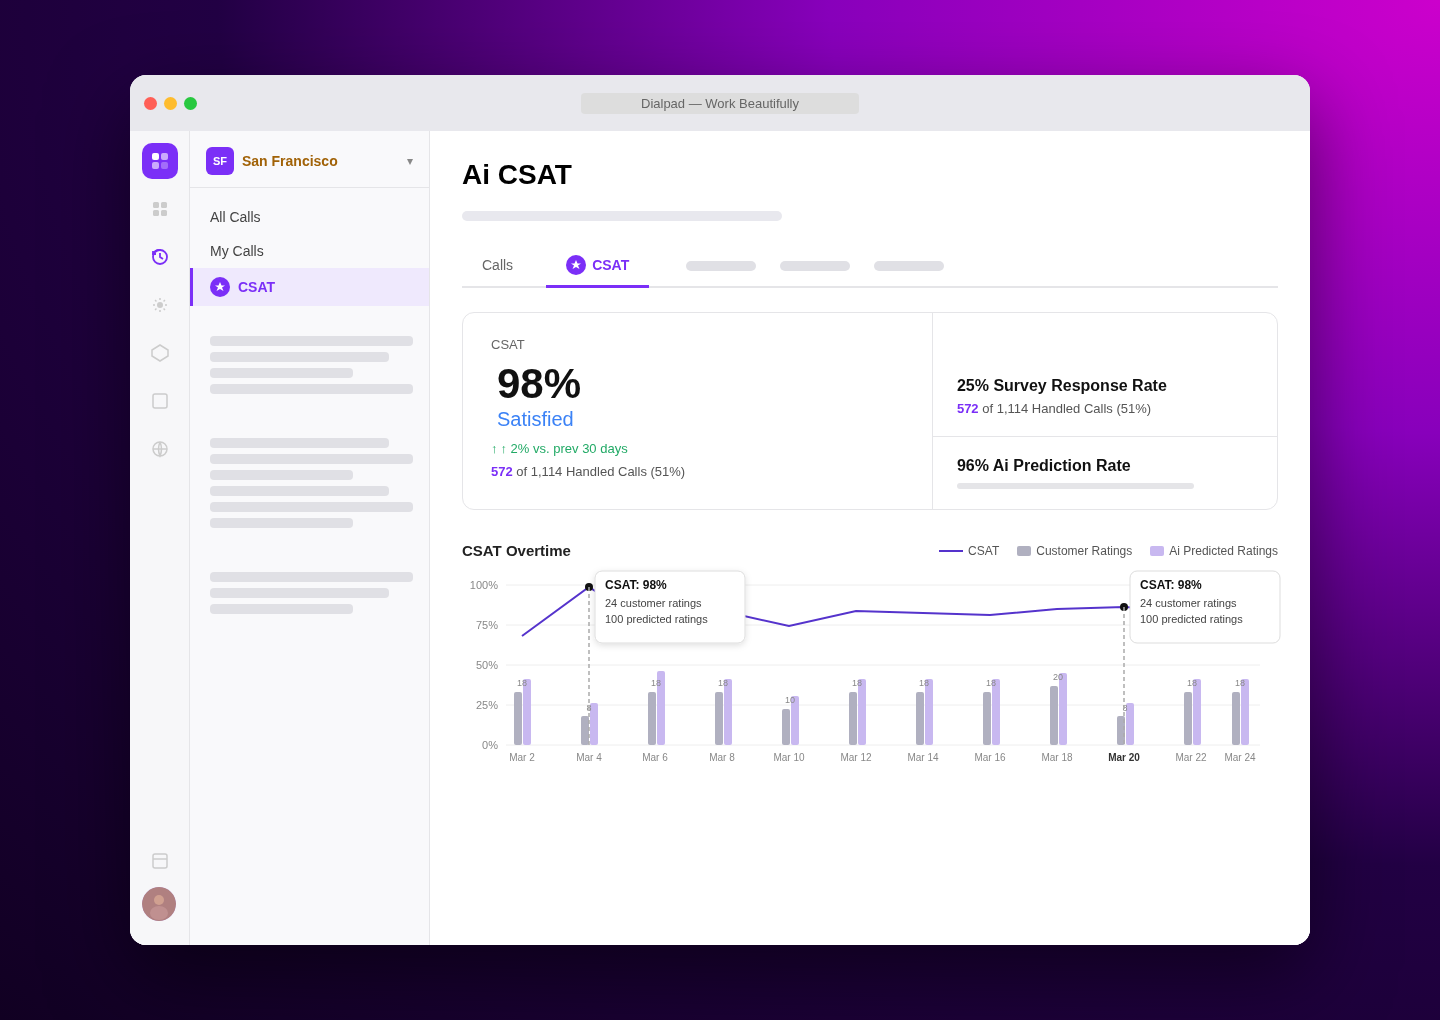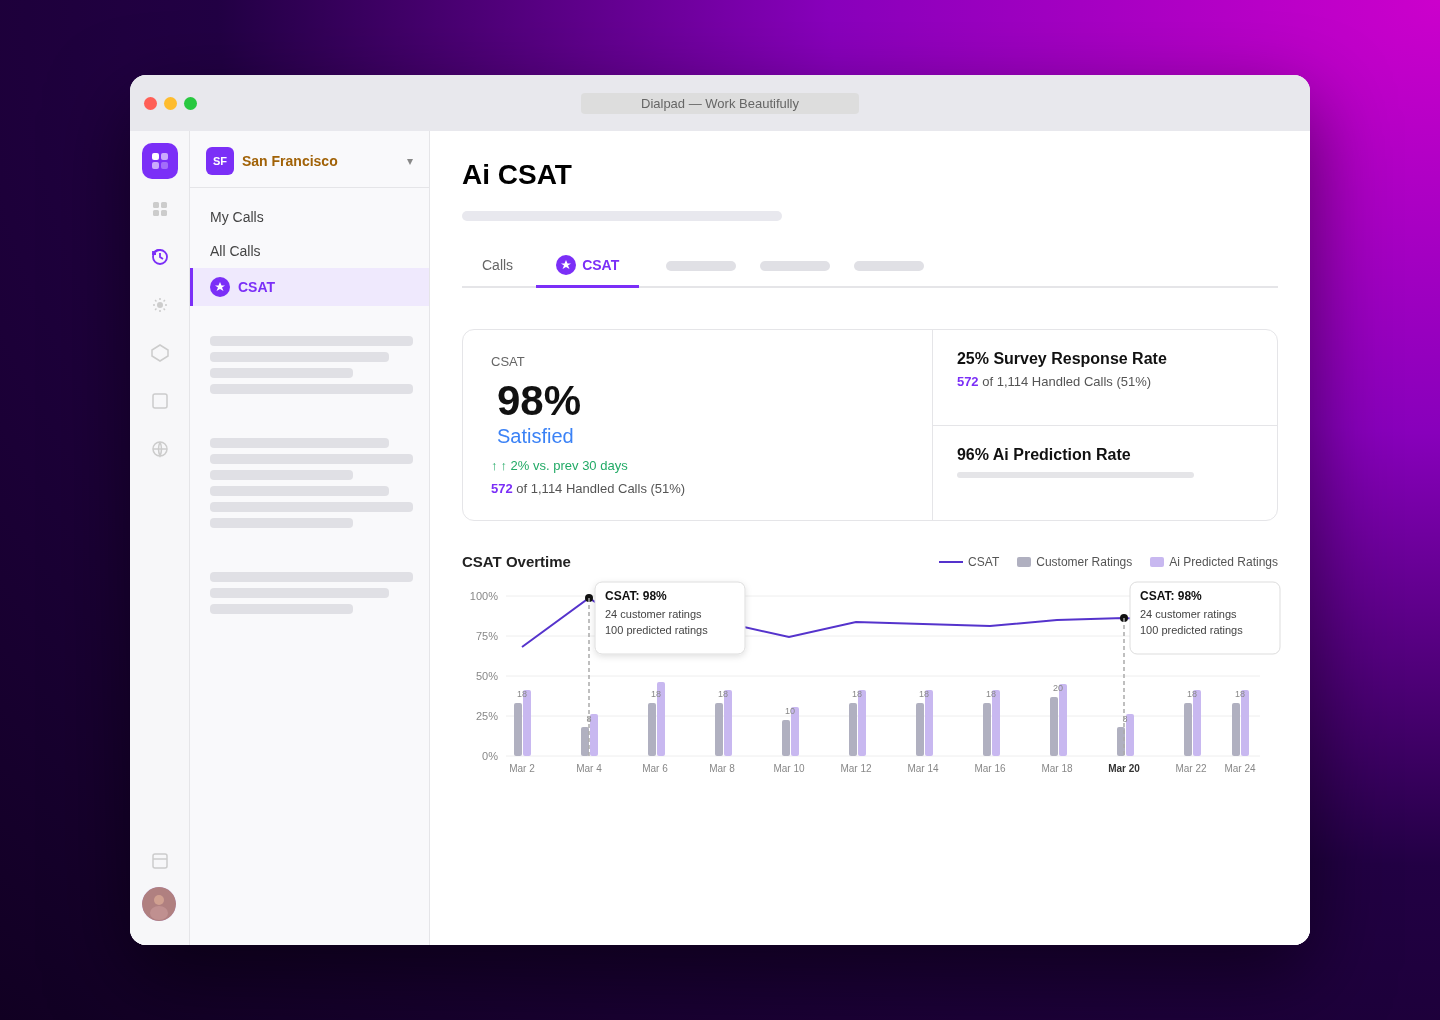--- a/index.html
+++ b/index.html
@@ -195,23 +195,23 @@
     .filter-bar {
       height: 10px;
       background: #e8e8ee;
       border-radius: 5px;
       width: 320px;
       margin-bottom: 24px;
     }
     
     .tabs {
       display: flex;
-      gap: 3px;
+      gap: 13px;
       border-bottom: 2px solid #e5e5e8;
-      margin-bottom: 41px;
+      margin-bottom: 24px;
       align-items: center;
     }
     .tab {
       padding: 10px 20px;
       font-size: 14px;
       color: #666;
       cursor: pointer;
       border-bottom: 3px solid transparent;
       margin-bottom: -2px;
       display: flex;
@@ -303,20 +303,21 @@
       font-size: 13px;
       color: #555;
       margin-top: 8px;
     }
     .csat-handled span.purple { color: #7b2ff7; font-weight: 600; }
     .survey-response-title {
       font-size: 16px;
       font-weight: 700;
       color: #111;
       margin-bottom: 6px;
+      margin-top: 44px;
     }
     .survey-sub {
       font-size: 13px;
       color: #555;
     }
     .survey-sub span.purple { color: #7b2ff7; font-weight: 600; }
     .ai-prediction-title {
       font-size: 16px;
       font-weight: 700;
       color: #111;
@@ -468,24 +469,24 @@
       <div class="nav-sidebar-header">
         <div class="sf-badge">
           <span>SF</span>
         </div>
         <div class="nav-title">San Francisco</div>
         <div class="chevron-down">▾</div>
       </div>
 
       <div class="nav-items">
         <div class="nav-item">
+          <span>All Calls</span>
+        </div>
+        <div class="nav-item">
           <span>My Calls</span>
-        </div>
-        <div class="nav-item">
-          <span>All Calls</span>
         </div>
         <div class="nav-item active">
           <div class="nav-item-icon">
             <svg width="12" height="12" viewBox="0 0 12 12" fill="white">
               <path d="M6 1L7.5 4.5H11L8 6.5L9.5 10L6 8L2.5 10L4 6.5L1 4.5H4.5L6 1Z"></path>
             </svg>
           </div>
           <span>CSAT</span>
         </div>
       </div>

